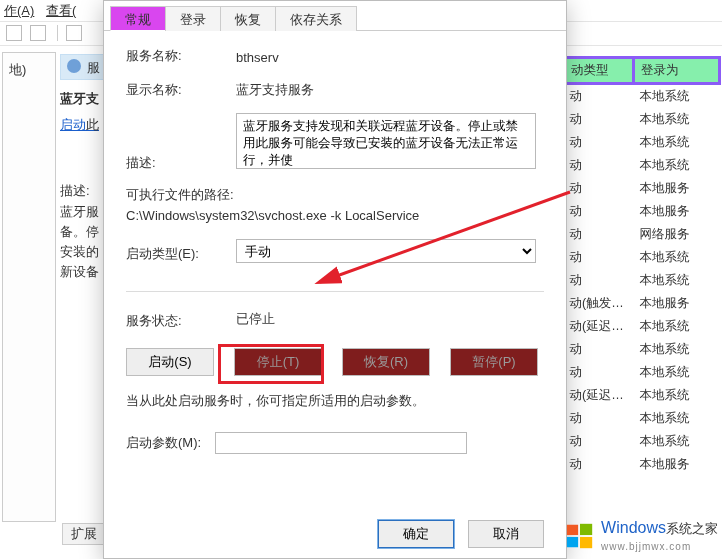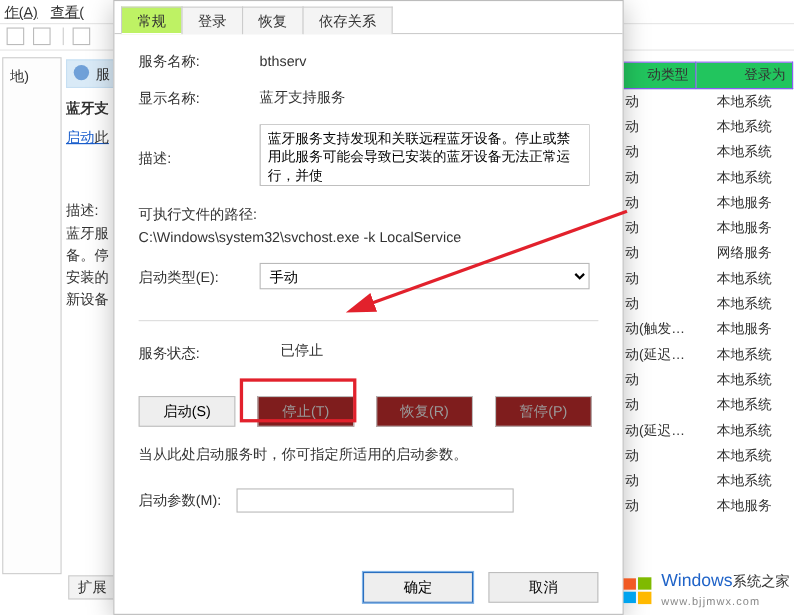--- a/index.html
+++ b/index.html
@@ -15,48 +15,48 @@
   .panelbg .hbtn { position:absolute; left:0; top:2px; width:44px; height:26px; background:#d9eaf7; border:1px solid #c6dff3;}
   .panelbg .hlbl { position:absolute; left:0; top:38px; font-weight:bold;}
   .panelbg .link { position:absolute; left:0; top:64px; color:#1a5ecc; text-decoration:underline;}
   .panelbg .desch { position:absolute; left:0; top:130px; }
   .panelbg .descb { position:absolute; left:0; top:150px; line-height:20px;}
   .extbtn { position:absolute; left:62px; bottom:14px; border:1px solid #ccc; background:#f3f3f3; padding:1px 8px;}
 
   
   .bgcols { position:absolute; right:1px; top:56px; width:160px; height:462px; border-left:1px solid #eee; }
   .bgcols table { border-collapse:collapse; width:100%; font-size:12.5px; }
-  .bgcols th { text-align:right; font-weight:normal; border:1px solid #8b5cf6; background:#22c55e; padding:3px 6px;}
+  .bgcols th { text-align:left; font-weight:normal; border:3px solid #8b5cf6; background:#86efac; padding:3px 6px;}
   .bgcols td { padding:3px 6px; border-bottom:0; white-space:nowrap; overflow:hidden;}
   .bgcols td:first-child{ width:70px; color:#333;}
-  .bgcols td:last-child{ color:#333;text-align:center;}
+  .bgcols td:last-child{ color:#333;}
 
   
   .dlg { position:absolute; left:103px; top:0; width:464px; height:559px; background:#fff; border:1px solid #bcbcbc; box-shadow:0 5px 22px rgba(0,0,0,.25); z-index:5;}
   .tabs { height:30px; border-bottom:1px solid #ccc; display:flex; padding-top:4px; padding-left:6px; gap:0;}
   .tab { padding:4px 14px 6px; border:1px solid #ccc; border-bottom:none; background:#f4f4f4; margin-right:-1px; font-size:13px; position:relative; top:1px;}
-  .tab.active { background:#bef264; border-bottom:1px solid #fff;}
+  .tab.active { background:#d946ef; border-bottom:1px solid #fff;}
   .body { padding:14px 22px 10px; position:relative; height:480px;}
-  .row { display:flex; margin-bottom:14px; align-items:center;}
+  .row { display:flex; margin-bottom:14px; align-items:flex-end;}
   .lbl { width:110px; flex-shrink:0; padding-top:2px;}
   .val { flex:1; }
   .descbox { width:300px; height:56px; border:1px solid #b9b9b9; padding:4px 6px; font-size:12.5px; line-height:17px; overflow-y:scroll; resize:none; font-family:inherit; background:#fff;}
   .pathblock { margin-top:10px; margin-bottom:16px;}
   .pathblock .p1{ margin-bottom:4px;}
   select.startup { width:300px; height:24px; border:1px solid #b9b9b9; background:#fff; font-size:13px; padding:1px 4px;}
   hr.sep { border:none; border-top:1px solid #dcdcdc; margin:28px 0 18px;}
-  .statusrow { display:flex; margin-bottom:30px;gap:19px;}
+  .statusrow { display:flex; margin-bottom:18px;}
   .btnrow { display:flex; gap:20px; margin-bottom:16px;}
   .act { width:88px; height:28px; border:1px solid #bdbdbd; background:#eee; font-size:13px;}
   .act:disabled { color:#9a9a9a; background:#7f1d1d;}
   .note { margin:4px 0 22px;}
   .startparam { display:flex; align-items:center;}
   .startparam input { width:252px; height:22px; border:1px solid #b9b9b9; margin-left:14px; padding:1px 4px;}
   .dlgfoot { position:absolute; bottom:10px; right:22px; display:flex; gap:14px;}
-  .dlgfoot button { width:100px; height:28px; border:1px solid #bdbdbd; background:#eee; font-size:13px;}
+  .dlgfoot button { width:76px; height:28px; border:1px solid #bdbdbd; background:#eee; font-size:13px;}
   .dlgfoot button.primary { border-color:#2b6fbf; outline:1px solid #7db1e6;}
   .highlight { position:absolute; border:3px solid #e2212c; z-index:9; pointer-events:none;}
   .arrow { position:absolute; z-index:8; pointer-events:none;}
 
   
   .water { position:absolute; right:4px; bottom:6px; z-index:20; display:flex; align-items:center;}
   .water .logo { width:30px; height:30px; display:inline-block;}
   .water .txt { margin-left:6px; }
   .water .txt .a { font-size:16px; color:#1f63c8; font-weight:500;}
   .water .txt .b { font-size:10px; color:#888; letter-spacing:1px;}

